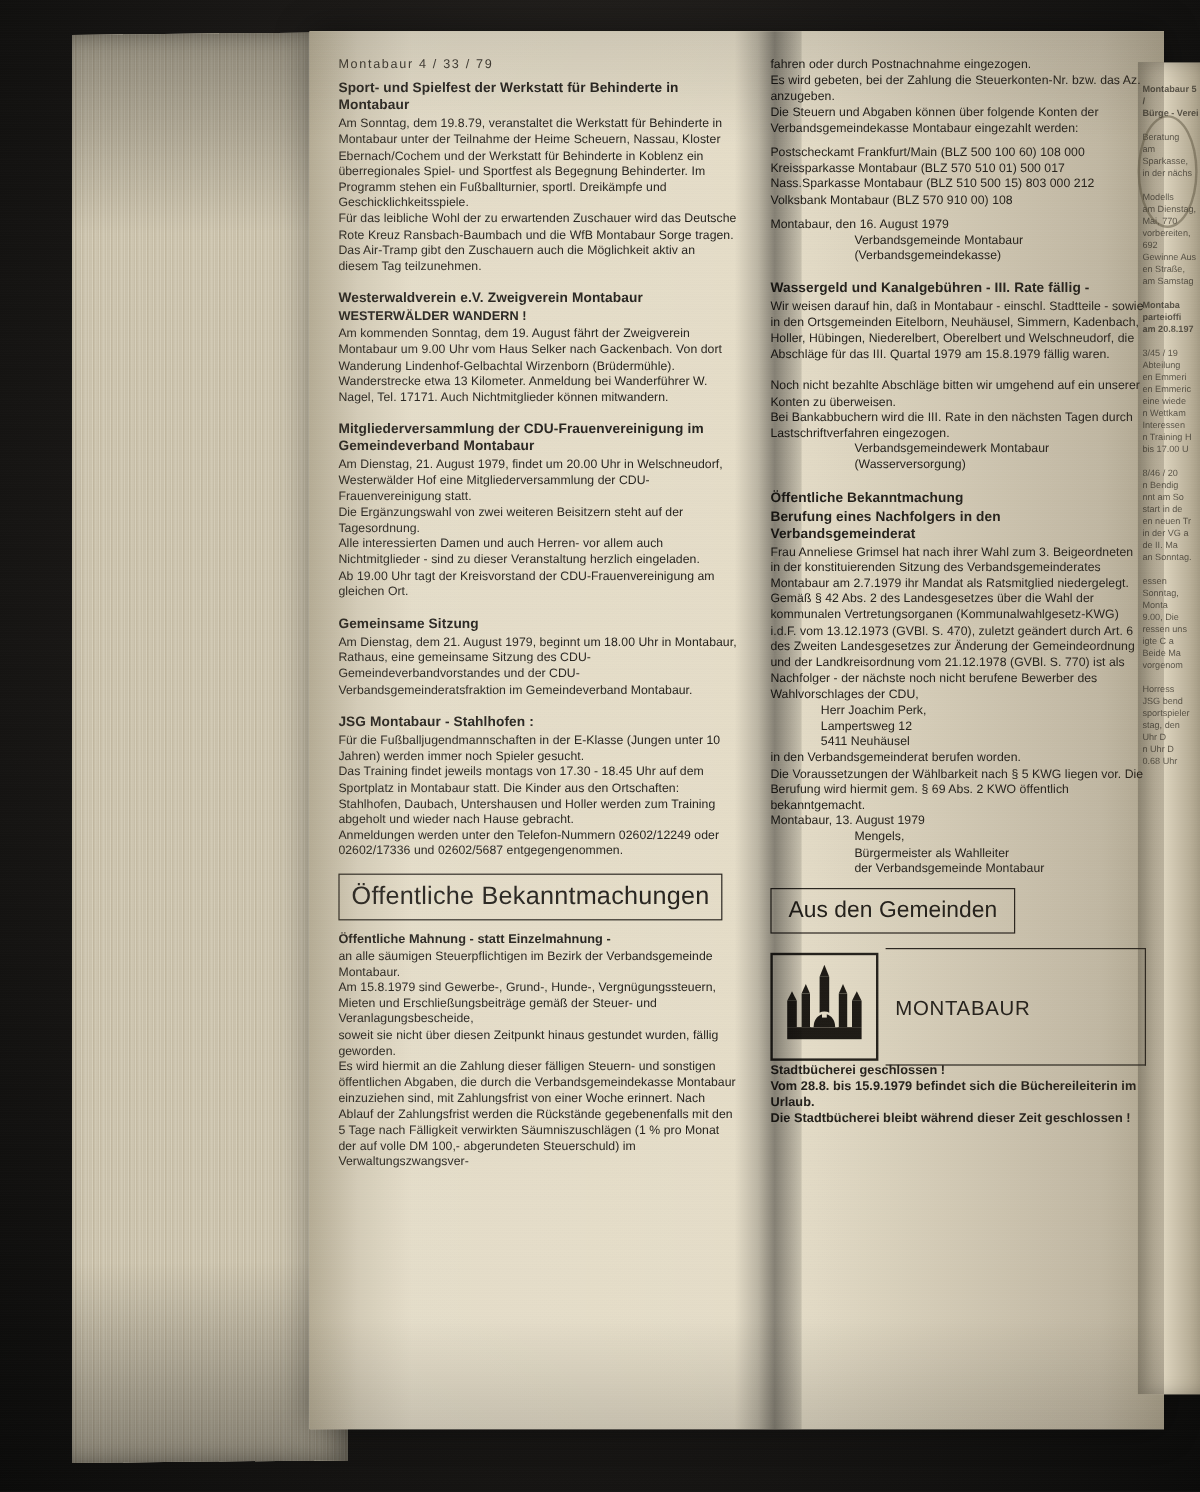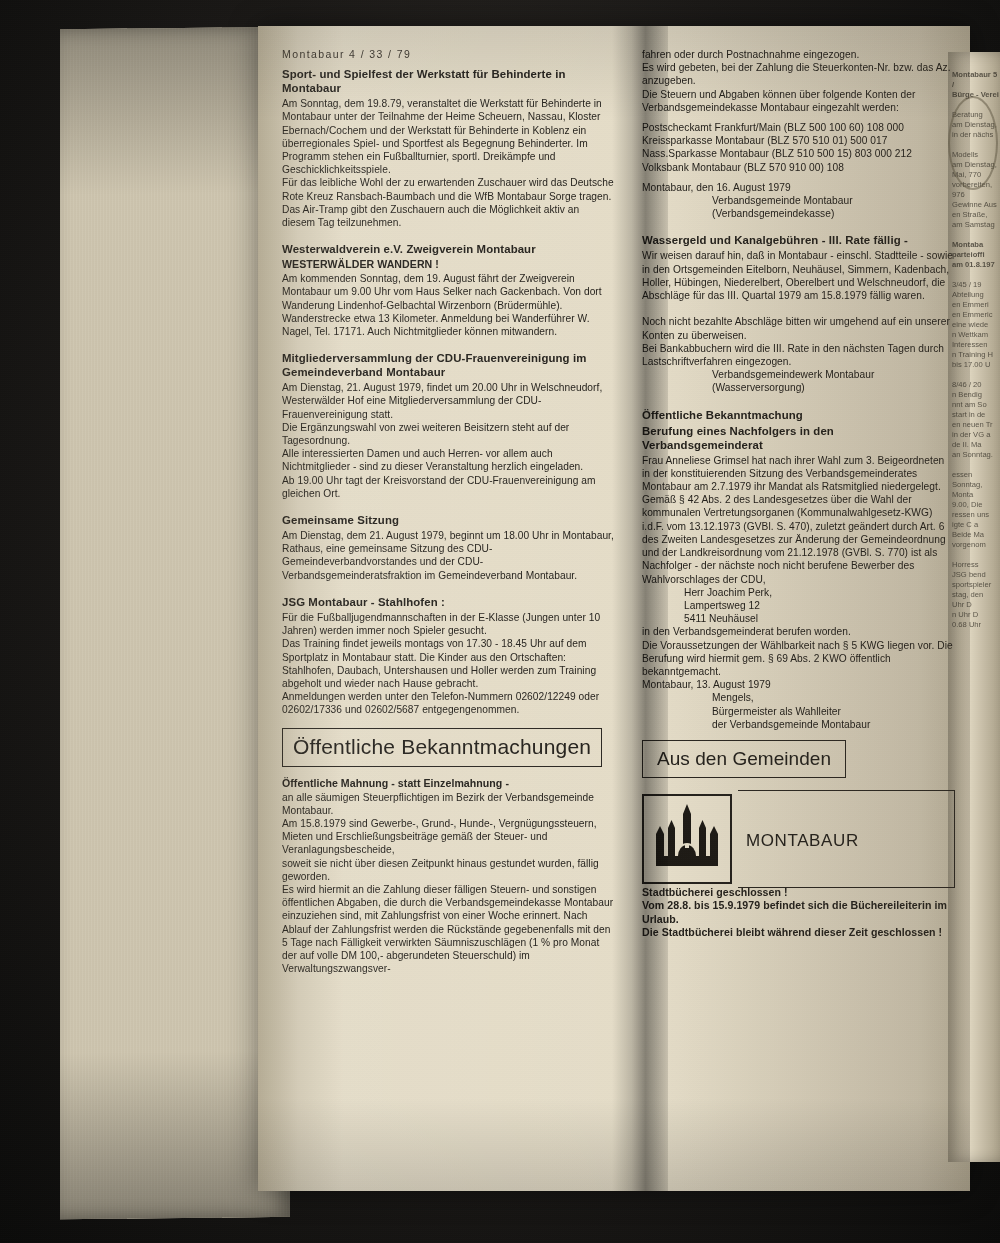--- a/index.html
+++ b/index.html
@@ -396,32 +396,32 @@
     </div>
   </div>
 
   <div class="gutter"></div>
   <div class="curve-shade"></div>
 
   <div class="bleed">
     <div class="bchunk bhead">Montabaur 5 /
 Bürge - Verei</div>
     <div class="bchunk">Beratung
-am Dienstag,
+am Sparkasse,
 in der nächs</div>
     <div class="bchunk">Modells
 am Dienstag,
 Mai, 770
-vorbereiten, 976
+vorbereiten, 692
 Gewinne Aus
 en Straße,
 am Samstag</div>
     <div class="bchunk bhead">Montaba
 parteioffi
-am 01.8.197</div>
+am 20.8.197</div>
     <div class="bchunk">3/45 / 19
 Abteilung
 en Emmeri
 en Emmeric
 eine wiede
 n Wettkam
 Interessen
 n Training H
 bis 17.00 U</div>
     <div class="bchunk">8/46 / 20

